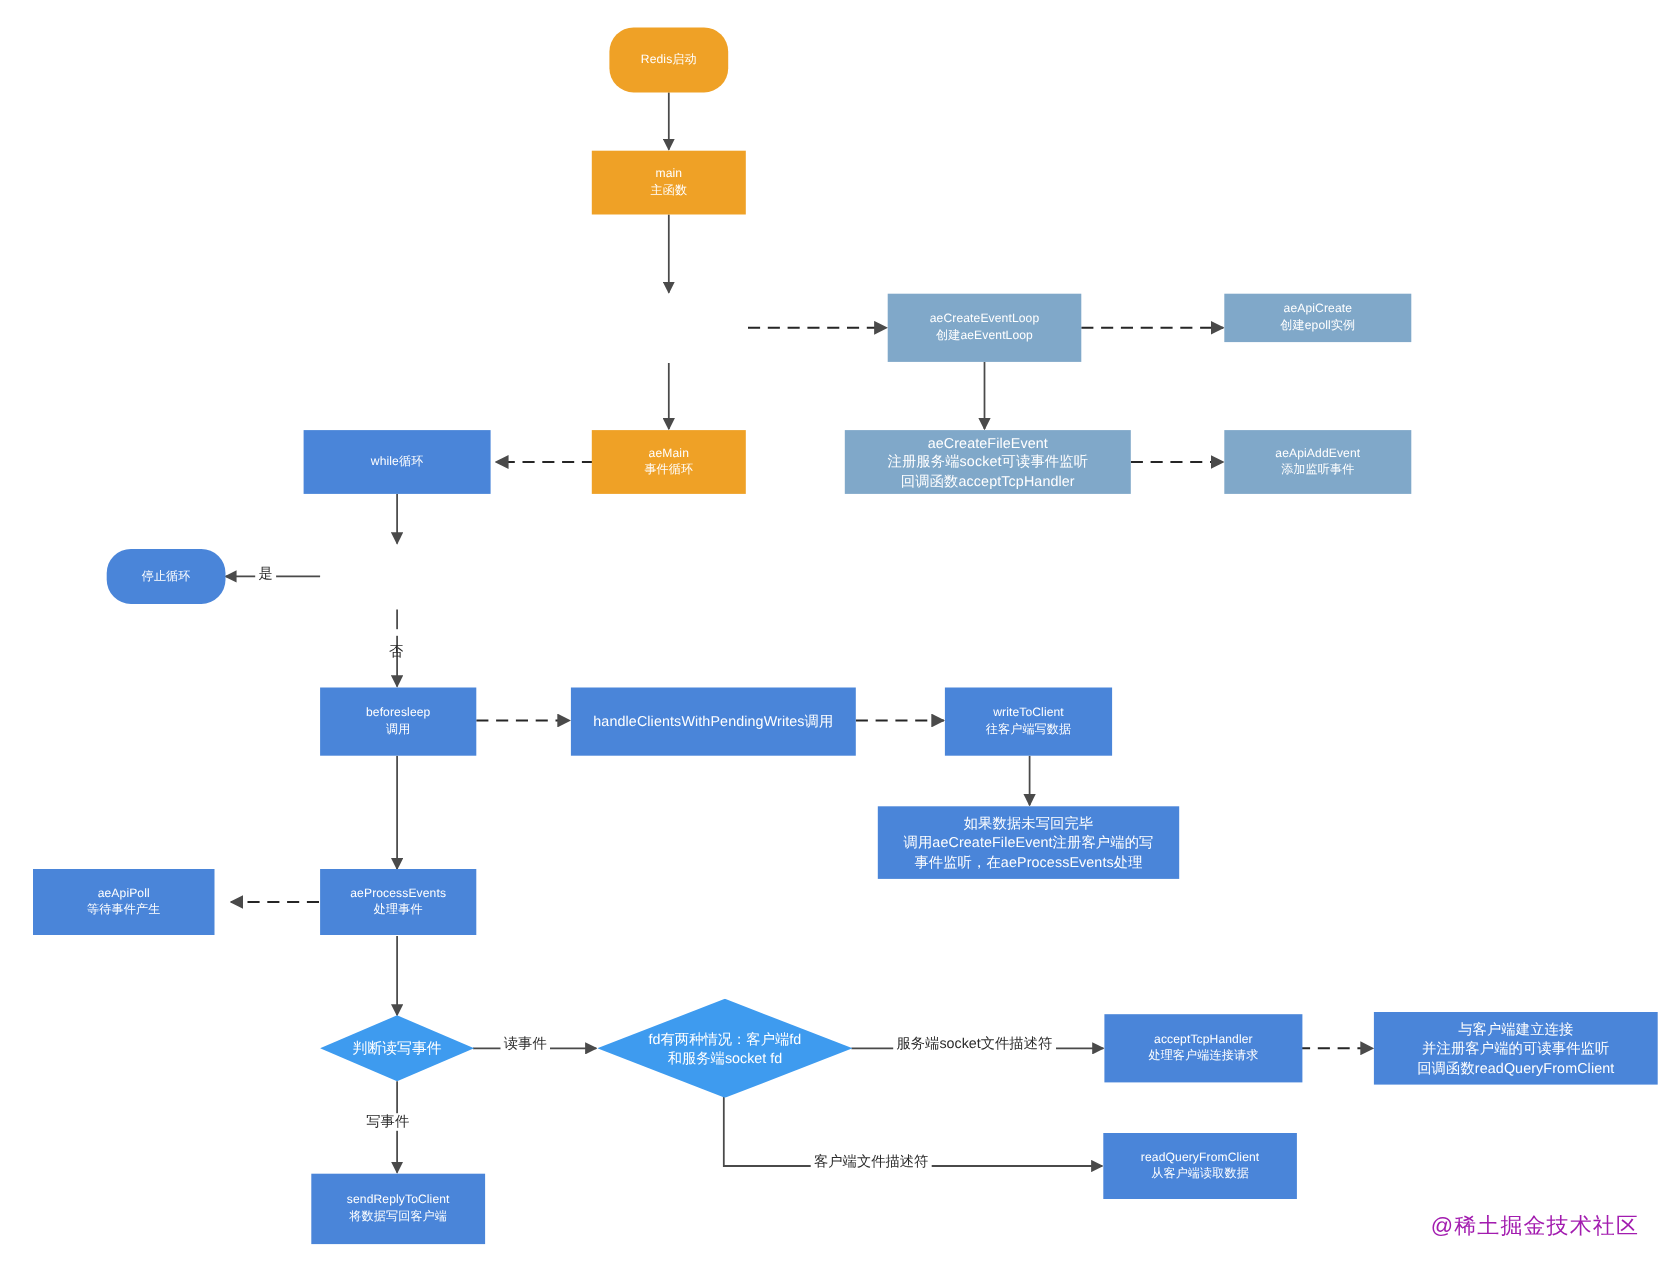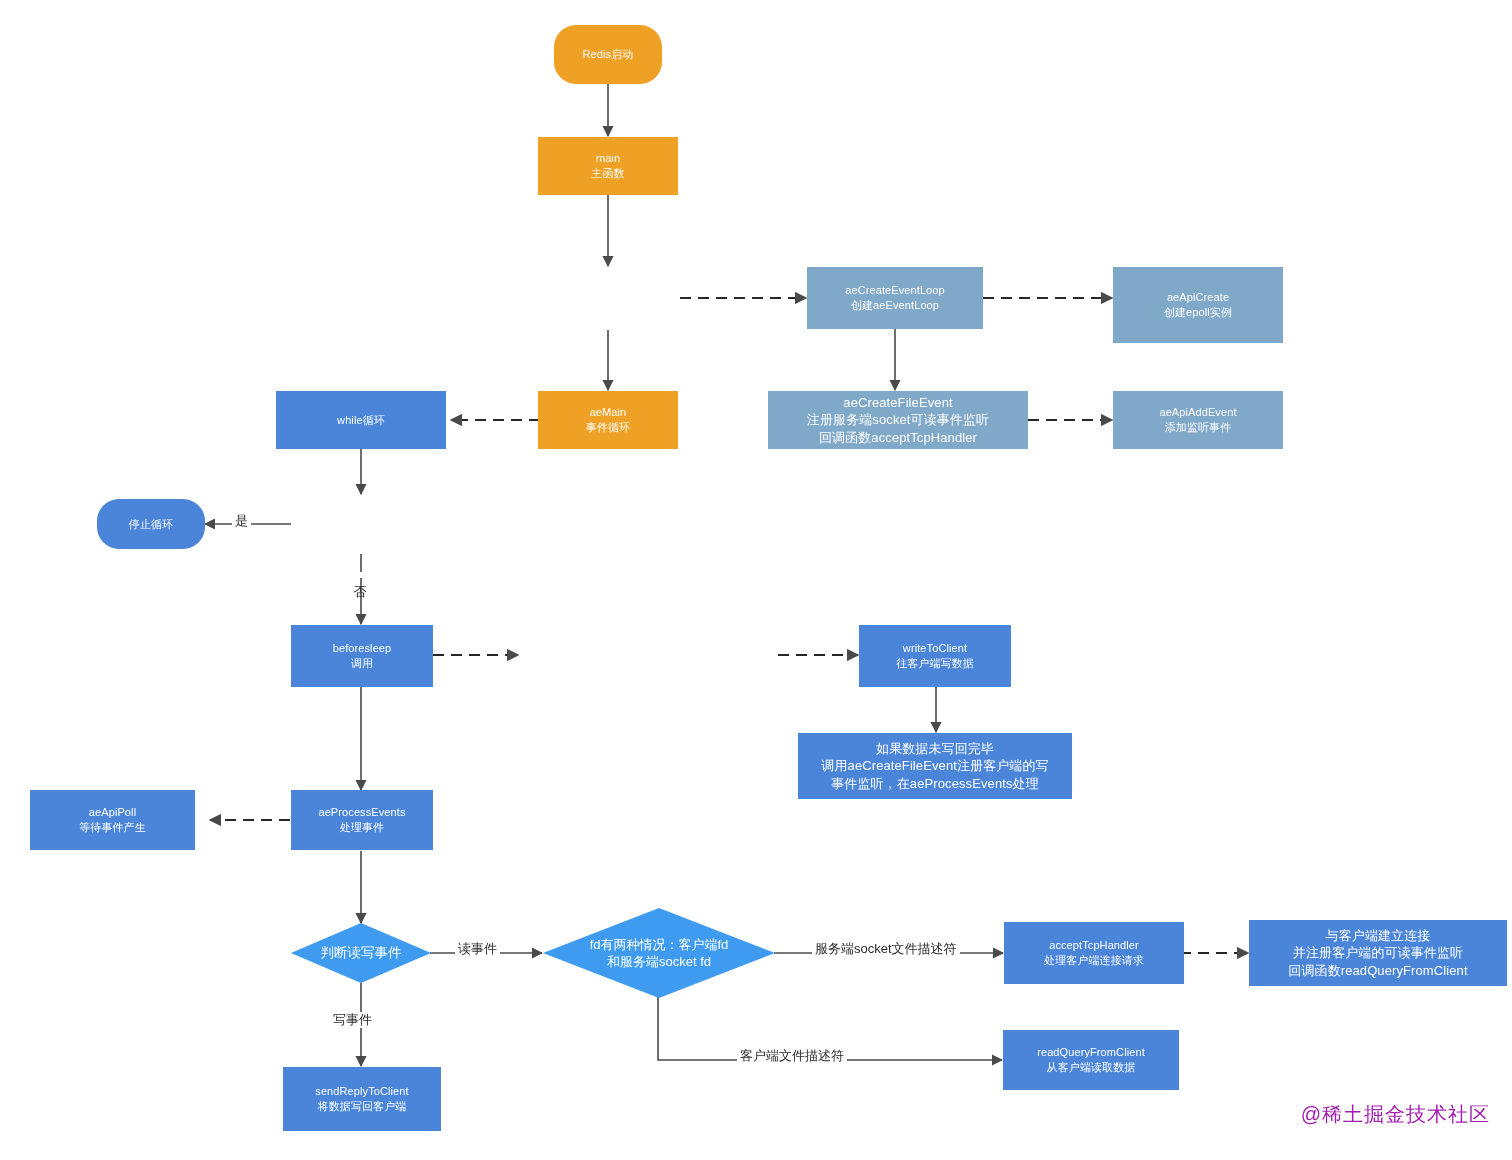--- a/index.html
+++ b/index.html
@@ -147,41 +147,42 @@
 
   <div class="node orange round" style="left:554px; top:25px; width:108px; height:59px;">Redis启动</div>
 
   <div class="node orange" style="left:538px; top:137px; width:140px; height:58px;">main
 主函数</div>
 
 
   <div class="node steel" style="left:807px; top:267px; width:176px; height:62px;">aeCreateEventLoop
 创建aeEventLoop</div>
 
-  <div class="node steel" style="left:1113px; top:267px; width:170px; height:76px;">aeApiCreate
+  <div class="node steel" style="left:1113px; top:267px; width:170px; height:44px;">aeApiCreate
 创建epoll实例</div>
 
   <div class="node orange" style="left:538px; top:391px; width:140px; height:58px;">aeMain
 事件循环</div>
 
   <div class="node steel small" style="left:768px; top:391px; width:260px; height:58px;">aeCreateFileEvent
 注册服务端socket可读事件监听
 回调函数acceptTcpHandler</div>
 
   <div class="node steel" style="left:1113px; top:391px; width:170px; height:58px;">aeApiAddEvent
 添加监听事件</div>
 
   <div class="node blue" style="left:276px; top:391px; width:170px; height:58px;">while循环</div>
 
   <div class="node blue round" style="left:97px; top:499px; width:108px; height:50px;">停止循环</div>
 
 
   <div class="node blue" style="left:291px; top:625px; width:142px; height:62px;">beforesleep
 调用</div>
 
+  <div class="node blue small" style="left:519px; top:625px; width:259px; height:62px;">handleClientsWithPendingWrites调用</div>
 
   <div class="node blue" style="left:859px; top:625px; width:152px; height:62px;">writeToClient
 往客户端写数据</div>
 
   <div class="node blue small" style="left:798px; top:733px; width:274px; height:66px;">如果数据未写回完毕
 调用aeCreateFileEvent注册客户端的写
 事件监听，在aeProcessEvents处理</div>
 
   <div class="node blue" style="left:30px; top:790px; width:165px; height:60px;">aeApiPoll
 等待事件产生</div>

